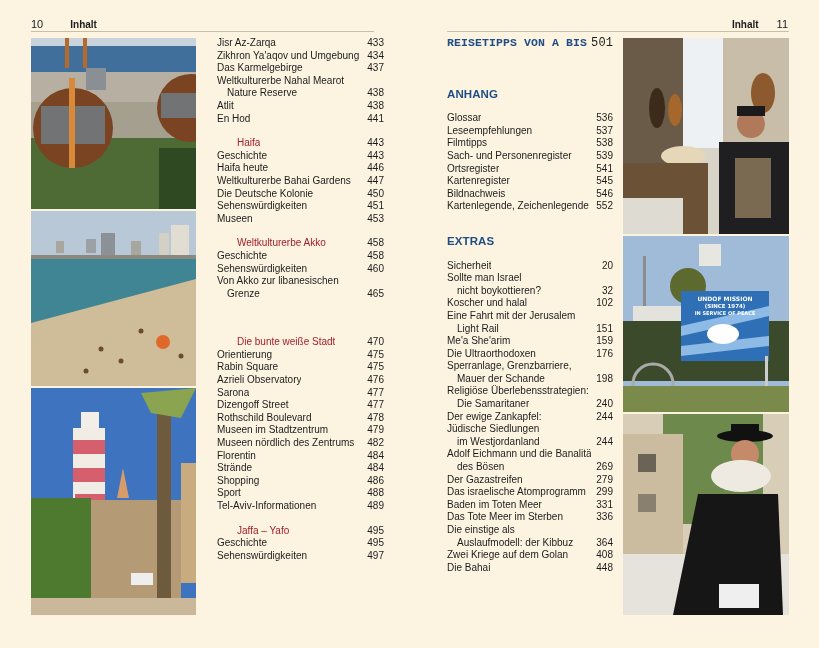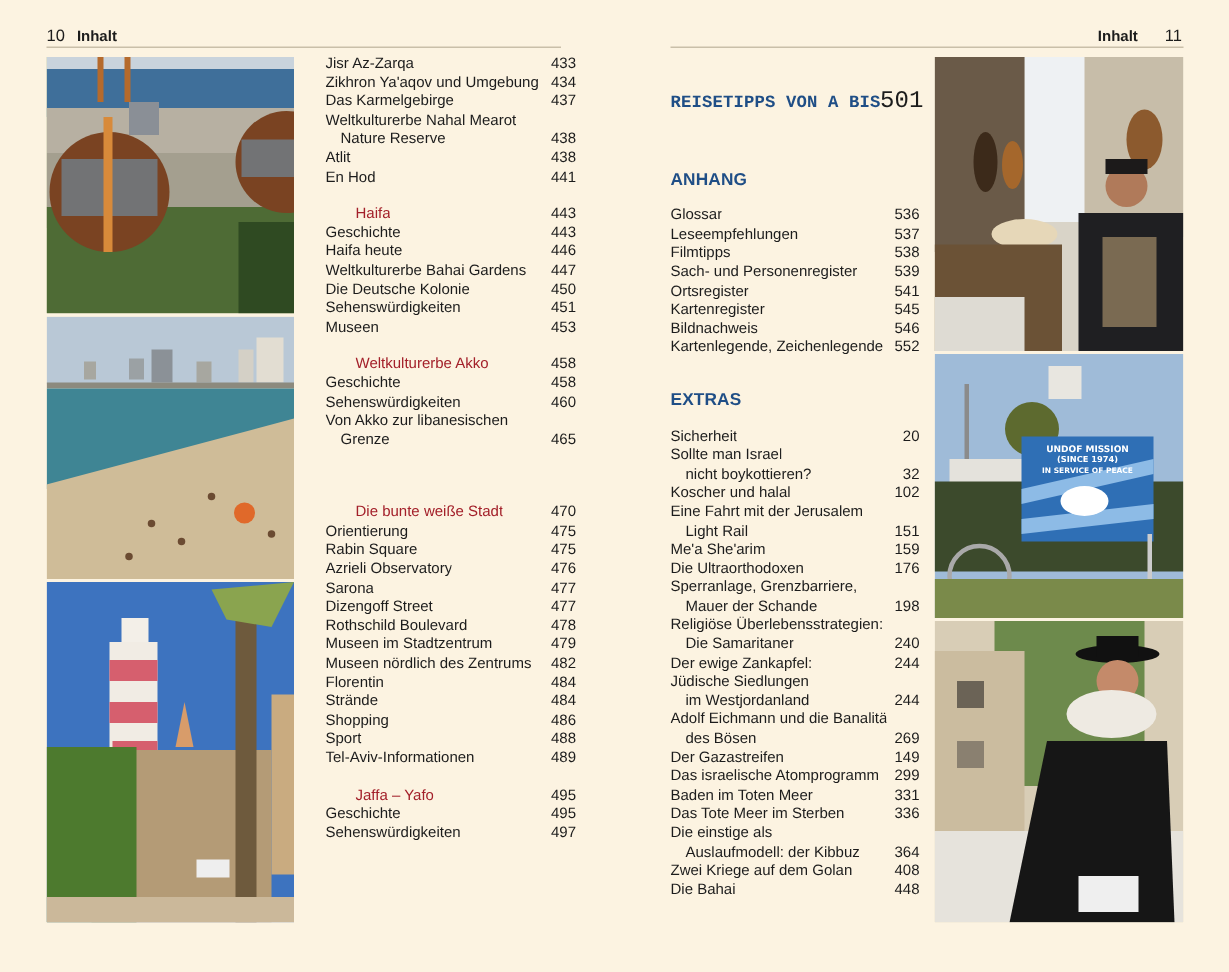--- a/index.html
+++ b/index.html
@@ -13,21 +13,21 @@
     .page-header {
       position: absolute;
       top: 18px;
       font-size: 10px;
       font-weight: bold;
       display: flex;
       align-items: center;
     }
     .page-header .num { font-weight: normal; font-size: 11px; }
     .header-left { left: 31px; }
-    .header-left .num { margin-right: 8px; }
+    .header-left .num { margin-right: 27px; }
     .header-right { right: 31px; }
     .header-right .num { margin-left: 18px; }
     .rule {
       position: absolute;
       top: 31px;
       height: 1px;
       background: #c9bfa9;
     }
     .rule-left { left: 31px; width: 343px; }
     .rule-right { left: 447px; width: 342px; }
@@ -56,21 +56,21 @@
     .entry .page { text-align: right; min-width: 22px; }
     .entry.indent .label { padding-left: 10px; }
     .entry.sub-head .label { color: #a3202a; font-weight: normal; margin-left: 20px; }
     .entry.major {
       font-size: 11.5px;
       font-weight: bold;
       color: #1f4e86;
       letter-spacing: 0.1px;
       font-family: Liberation Mono, monospace;
     }
-    .entry.major .page { font-size: 16px; font-weight: normal; color: #1c1c1c; margin-top: 24px; }
+    .entry.major .page { font-size: 12px; font-weight: normal; color: #1c1c1c; }
     .section-head {
       font-size: 11.5px;
       font-weight: bold;
       color: #1f4e86;
       letter-spacing: 0.1px;
     }
     .gap-s { height: 12px; }
     .gap-m { height: 14px; }
     .gap-l { height: 22px; }
     .gap-xl { height: 16px; }
@@ -416,21 +416,21 @@
   <div class="entry">
       <span class="label">Adolf Eichmann und die Banalität</span>
       <span class="page"></span>
     </div>
   <div class="entry indent">
       <span class="label">des Bösen</span>
       <span class="page">269</span>
     </div>
   <div class="entry">
       <span class="label">Der Gazastreifen</span>
-      <span class="page">149</span>
+      <span class="page">279</span>
     </div>
   <div class="entry">
       <span class="label">Das israelische Atomprogramm</span>
       <span class="page">299</span>
     </div>
   <div class="entry">
       <span class="label">Baden im Toten Meer</span>
       <span class="page">331</span>
     </div>
   <div class="entry">

